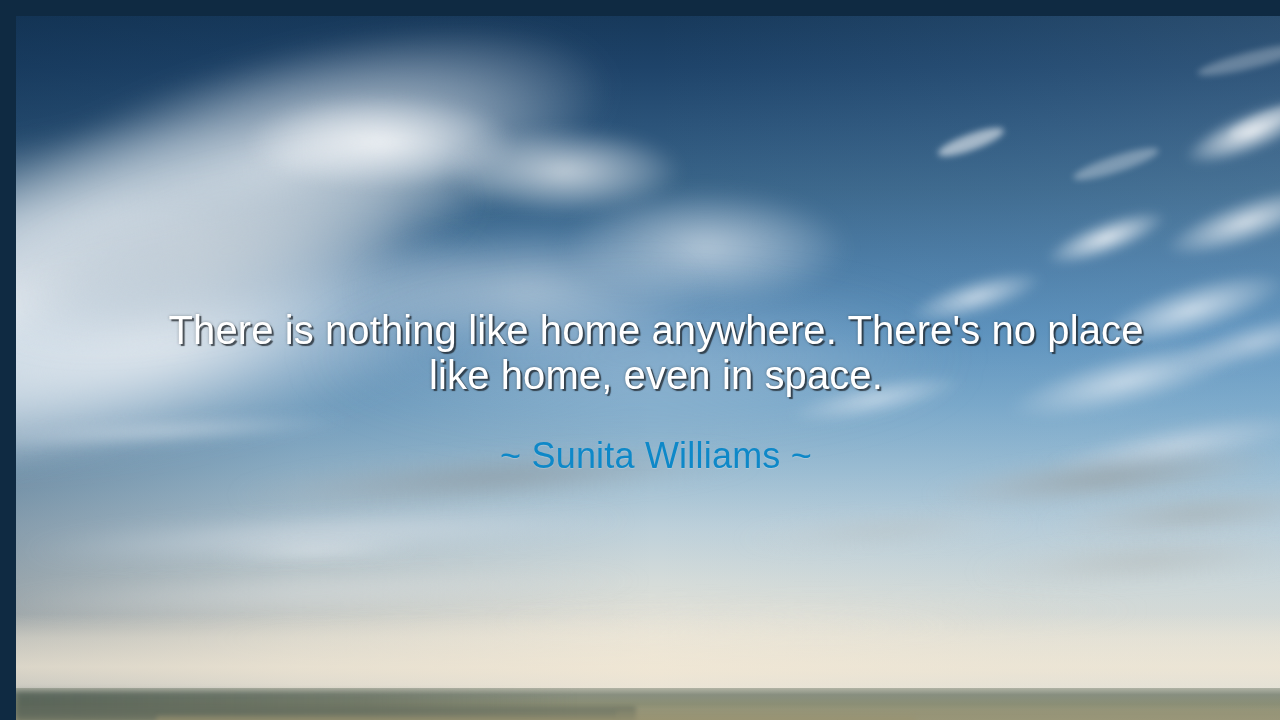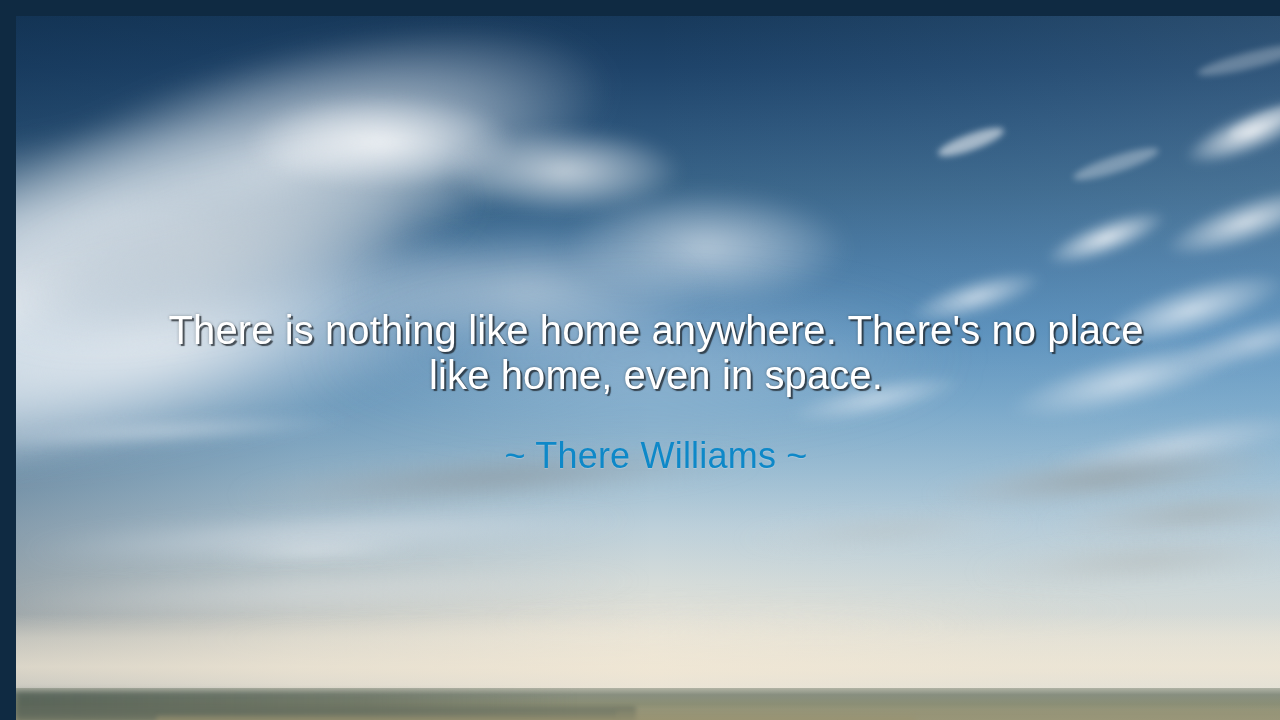--- a/index.html
+++ b/index.html
@@ -262,21 +262,21 @@
                 background:radial-gradient(ellipse 50% 40% at 50% 50%, rgba(238,234,222,.52), rgba(230,228,218,.18) 64%, rgba(230,228,218,0) 90%);"></div>
     <div class="layer" style="left:180px; top:524px; width:240px; height:22px; transform:rotate(-2deg); filter:blur(7px);
                 background:radial-gradient(ellipse 50% 42% at 50% 50%, rgba(244,246,248,.58), rgba(226,234,240,.20) 62%, rgba(226,234,240,0) 88%);"></div>
 
     <div class="layer" style="left:240px; top:250px; width:760px; height:180px; filter:blur(26px);
                 background:radial-gradient(ellipse 50% 46% at 50% 50%, rgba(222,230,238,.34), rgba(210,222,232,.12) 62%, rgba(210,222,232,0) 88%);"></div>
   </div>
 
   <div id="content">
     <div id="quote">There is nothing like home anywhere. There's no place like home, even in space.</div>
-    <div id="author">~ There Williams ~</div>
+    <div id="author">~ Sunita Williams ~</div>
   </div>
 
   <div class="horizon-haze"></div>
   <div class="land"></div>
   <div class="land-dark-left"></div>
   <div class="land-streak" style="left:0; top:690px; width:620px; background:rgba(96,106,92,.55);"></div>
   <div class="land-streak" style="left:140px; top:700px; width:760px; background:rgba(160,150,112,.48);"></div>
   <div class="land-streak" style="left:600px; top:694px; width:680px; background:rgba(142,140,112,.42);"></div>
   <div class="land-streak" style="left:820px; top:708px; width:460px; background:rgba(172,162,124,.40);"></div>
   <div class="land-streak" style="left:0; top:712px; width:520px; background:rgba(120,124,100,.45);"></div>

